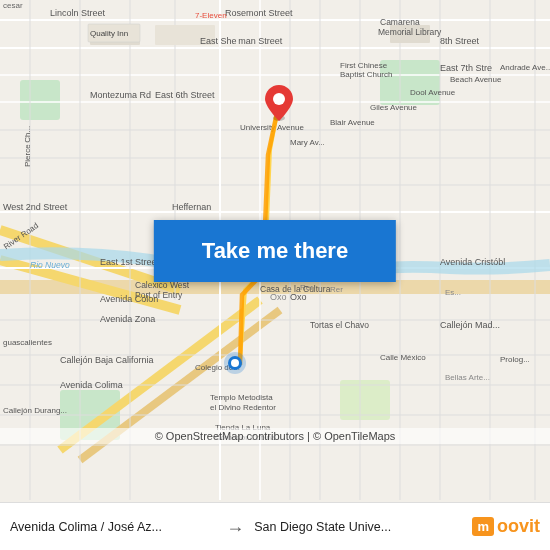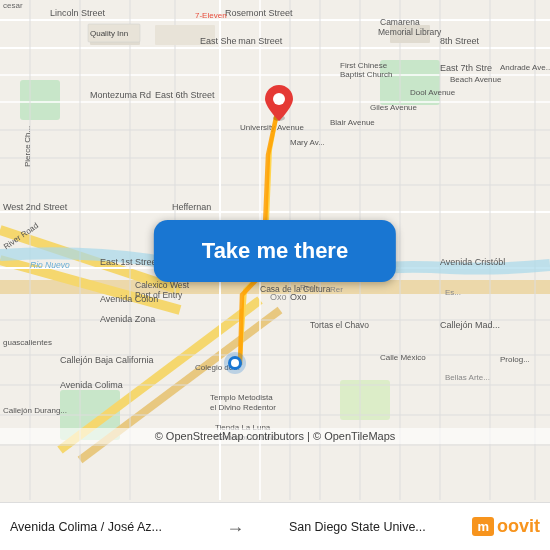--- a/index.html
+++ b/index.html
@@ -29,21 +29,21 @@
 
     
     #cta-button {
       position: absolute;
       top: 50%;
       left: 50%;
       transform: translate(-50%, -50%);
       background: #1976d2;
       color: white;
       border: none;
-      border-radius: 14px;
+      border-radius: 0;
       padding: 18px 48px;
       font-size: 22px;
       font-weight: bold;
       cursor: pointer;
       white-space: nowrap;
       box-shadow: 0 2px 8px rgba(0,0,0,0.3);
       z-index: 10;
     }
 
     
@@ -89,21 +89,20 @@
       padding: 0 4px;
     }
 
     .footer-location-dest {
       flex: 1;
       font-size: 12.5px;
       color: #222;
       overflow: hidden;
       text-overflow: ellipsis;
       white-space: nowrap;
-      text-align: center;
     }
 
     #moovit-logo {
       display: flex;
       align-items: center;
       gap: 3px;
       margin-left: 6px;
       flex-shrink: 0;
     }
 

